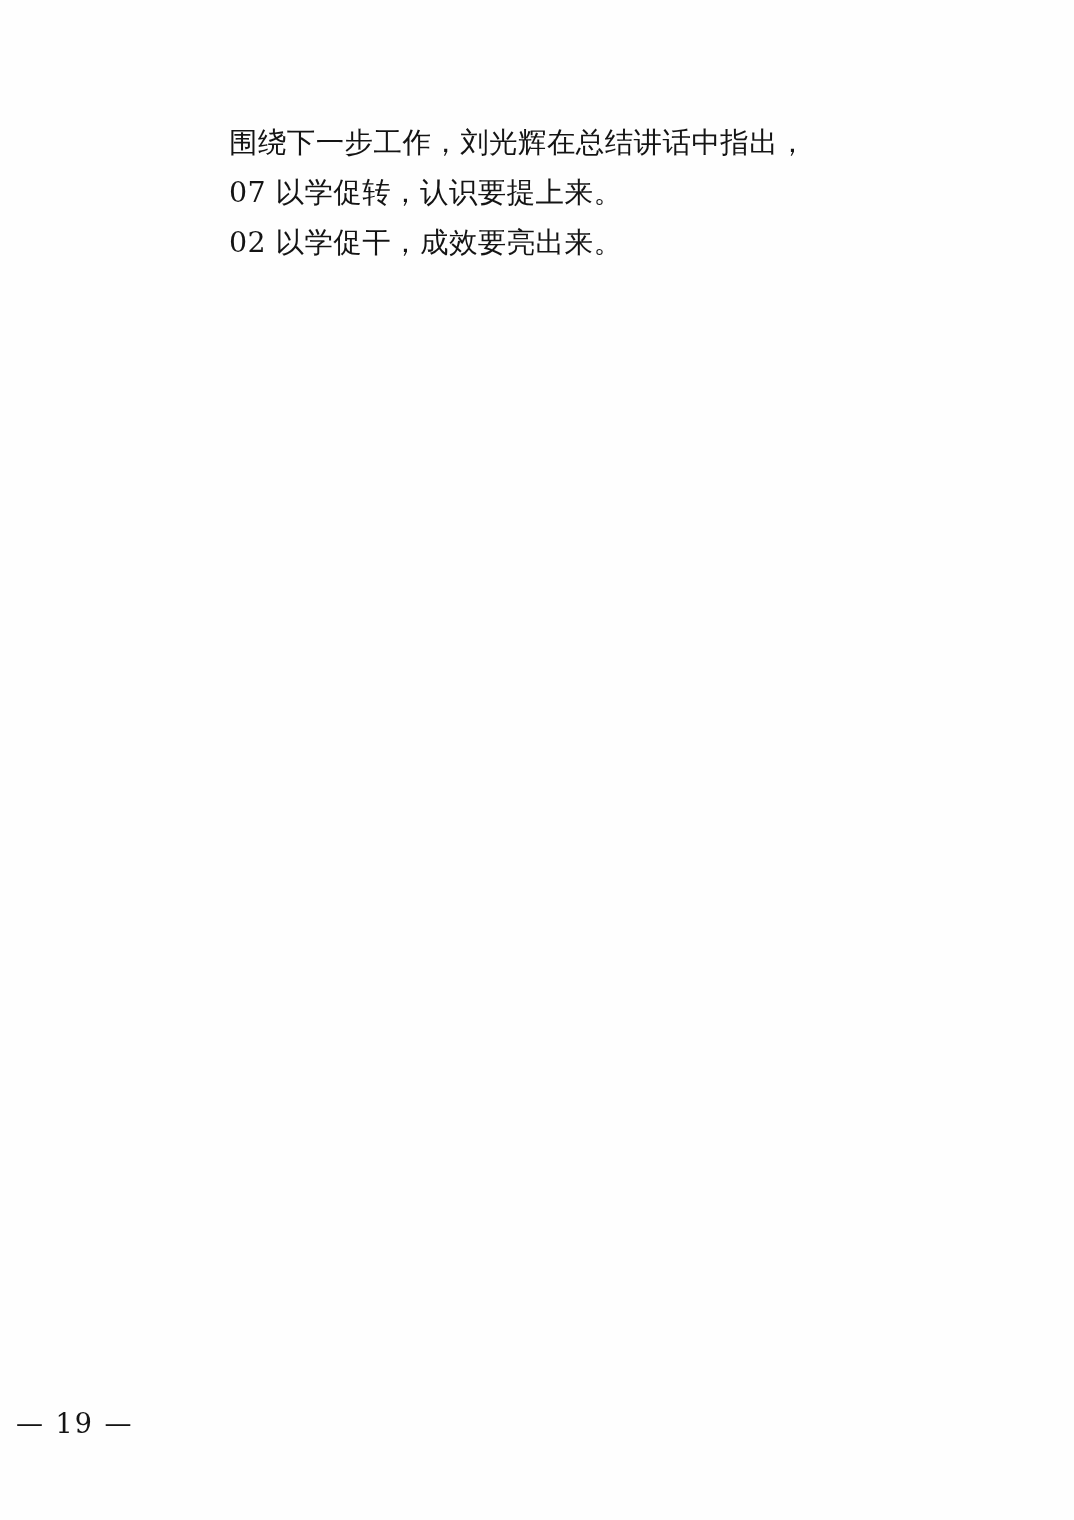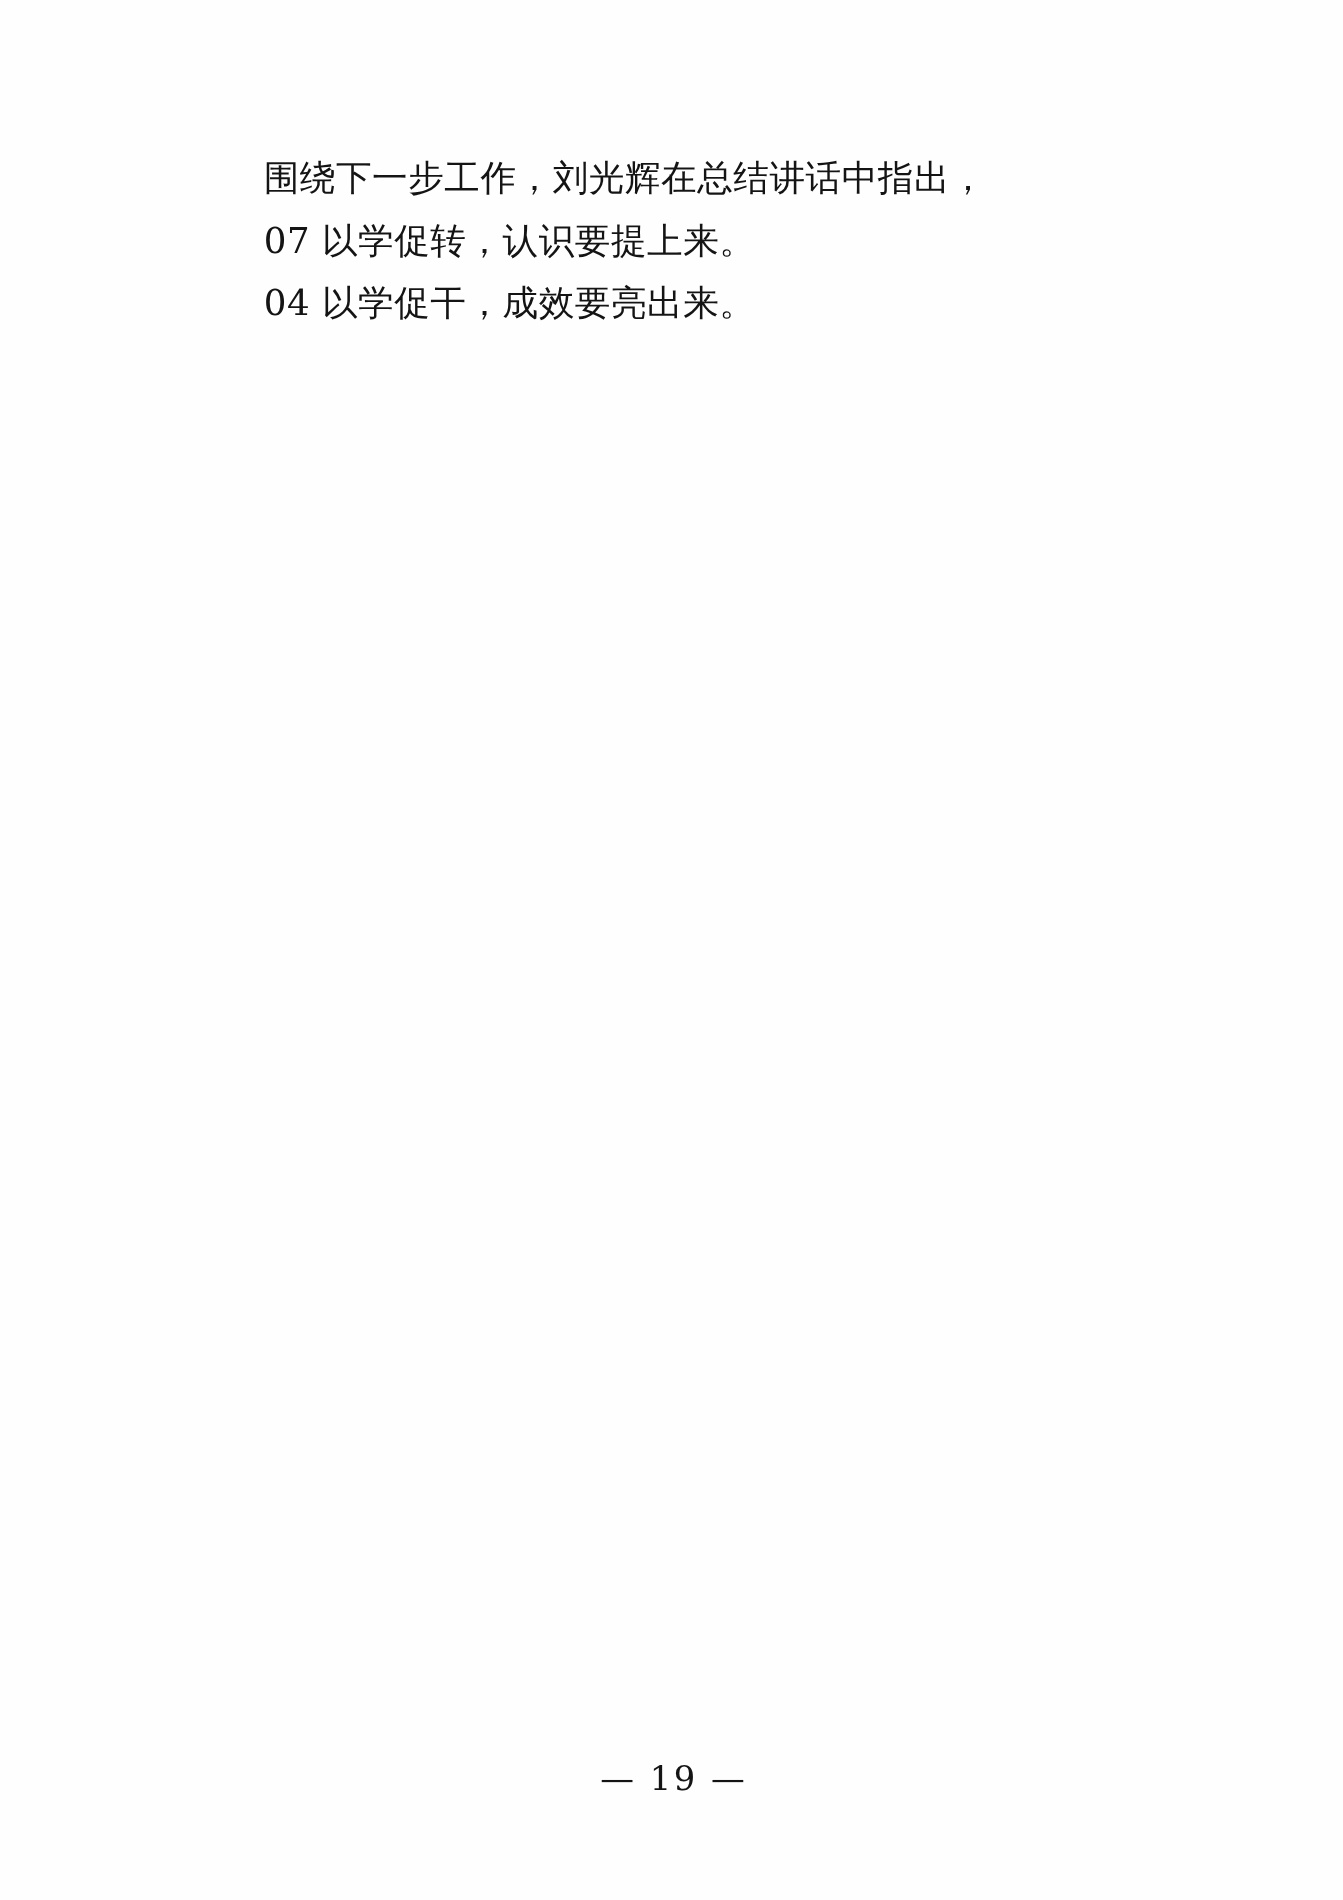--- a/index.html
+++ b/index.html
@@ -16,52 +16,51 @@
   .page {
     position: relative;
     width: 1074px;
     height: 1520px;
     box-sizing: border-box;
     background: #fefefe;
     overflow: hidden;
   }
   .content {
     position: absolute;
-    left: 154px;
+    left: 172px;
     top: 118px;
     width: 762px;
   }
   .para {
     font-size: 28.5px;
     line-height: 50px;
     text-align: justify;
     text-justify: inter-ideograph;
     margin: 0 0 0 0;
     letter-spacing: 0.4px;
     text-indent: 2em;
     color: #141414;
   }
   .footer {
     position: absolute;
-    left: 4px;
+    left: 16px;
     right: 0;
     top: 1408px;
-    text-align: center;
     font-size: 27px;
     letter-spacing: 2px;
     color: #141414;
     font-family: "DejaVu Serif", "Liberation Serif", serif;
   }
 </style>
 </head>
 <body>
 
 <div class="page">
 
   <div class="content">
     <p class="para">围绕下一步工作，刘光辉在总结讲话中指出，</p>
     <p class="para">07 以学促转，认识要提上来。</p>
-    <p class="para">04 以学促干，成效要亮出来。</p>
+    <p class="para">02 以学促干，成效要亮出来。</p>
   </div>
 
   <div class="footer">— 19 —</div>
 
 </div>
 
 </body></html>

